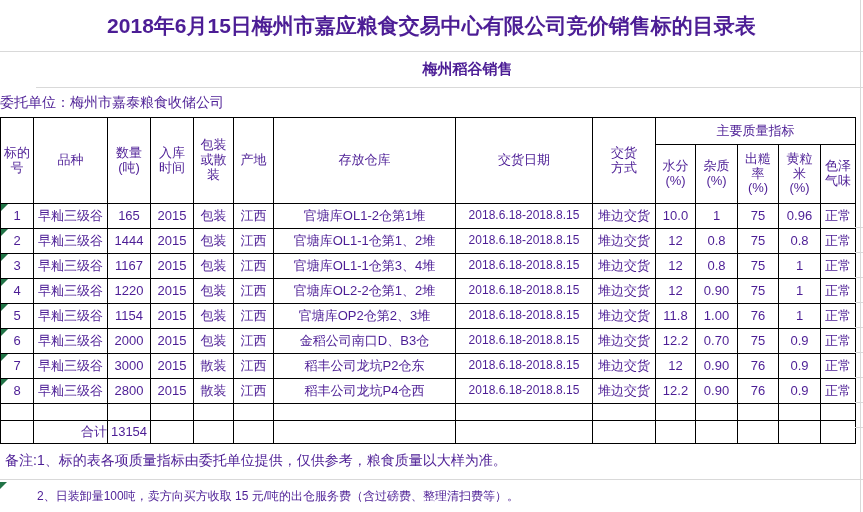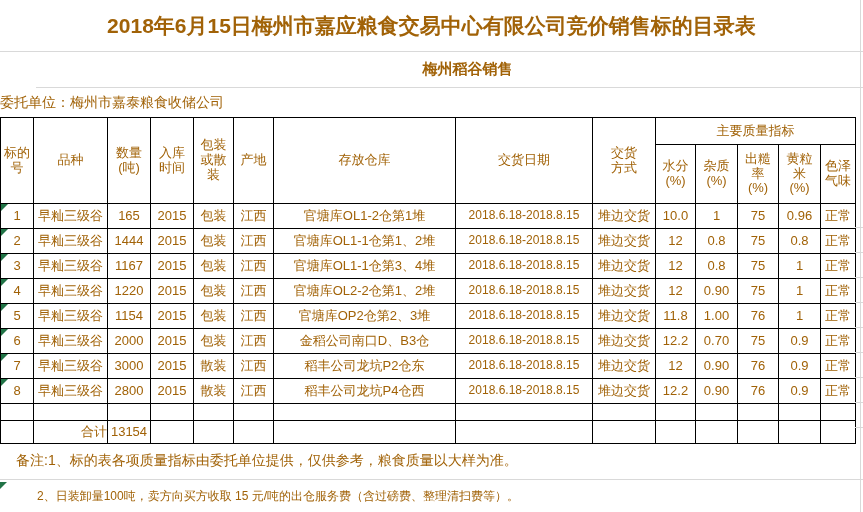--- a/index.html
+++ b/index.html
@@ -1,19 +1,19 @@
 <!DOCTYPE html>
 <html><head>
 <meta charset="utf-8">
 <style>
   * { margin:0; padding:0; box-sizing:border-box; }
   html,body { background:#fff; }
   .page {
     position:relative; width:863px; height:512px; background:#ffffff;
-    font-family:"Liberation Sans", sans-serif; color:#a16207; overflow:hidden;
+    font-family:"Liberation Sans", sans-serif; color:#4c1d95; overflow:hidden;
   }
   .title-row {
     position:absolute; left:0; top:0; width:863px; height:52px;
     display:flex; align-items:center; justify-content:center;
     font-size:21px; font-weight:bold; border-bottom:1px solid #d9d9d9;
   }
   .subtitle-row {
     position:absolute; left:0; top:52px; width:863px; height:36px;
     display:flex; align-items:center; justify-content:center;
     font-size:15px; font-weight:bold; border-bottom:1px solid #d9d9d9;margin-left:36px;
@@ -38,21 +38,21 @@
   tr.total-row { height:23px; }
   td.date-cell { font-size:12px; }
   td.lot-cell { position:relative; }
   .tri {
     position:absolute; top:0; left:0; width:0; height:0;
     border-top:7px solid #217346; border-right:7px solid transparent;
   }
   td.total-label-cell { text-align:right; padding-left:4px; }
   .note-1 {
     position:absolute; left:0; top:443px; width:863px; height:37px;
-    display:flex; align-items:center; padding-left:16px; font-size:14px;
+    display:flex; align-items:center; padding-left:5px; font-size:14px;
     border-bottom:1px solid #d9d9d9;
   }
   .note-2 {
     position:absolute; left:0; top:480px; width:863px; height:32px;
     display:flex; align-items:center; padding-left:37px; font-size:12px;
   }
   .note-2 .tri { top:2px; }
   .v-gridline {
     position:absolute; left:860px; top:0; width:1px; height:512px; background:#d9d9d9;
   }

